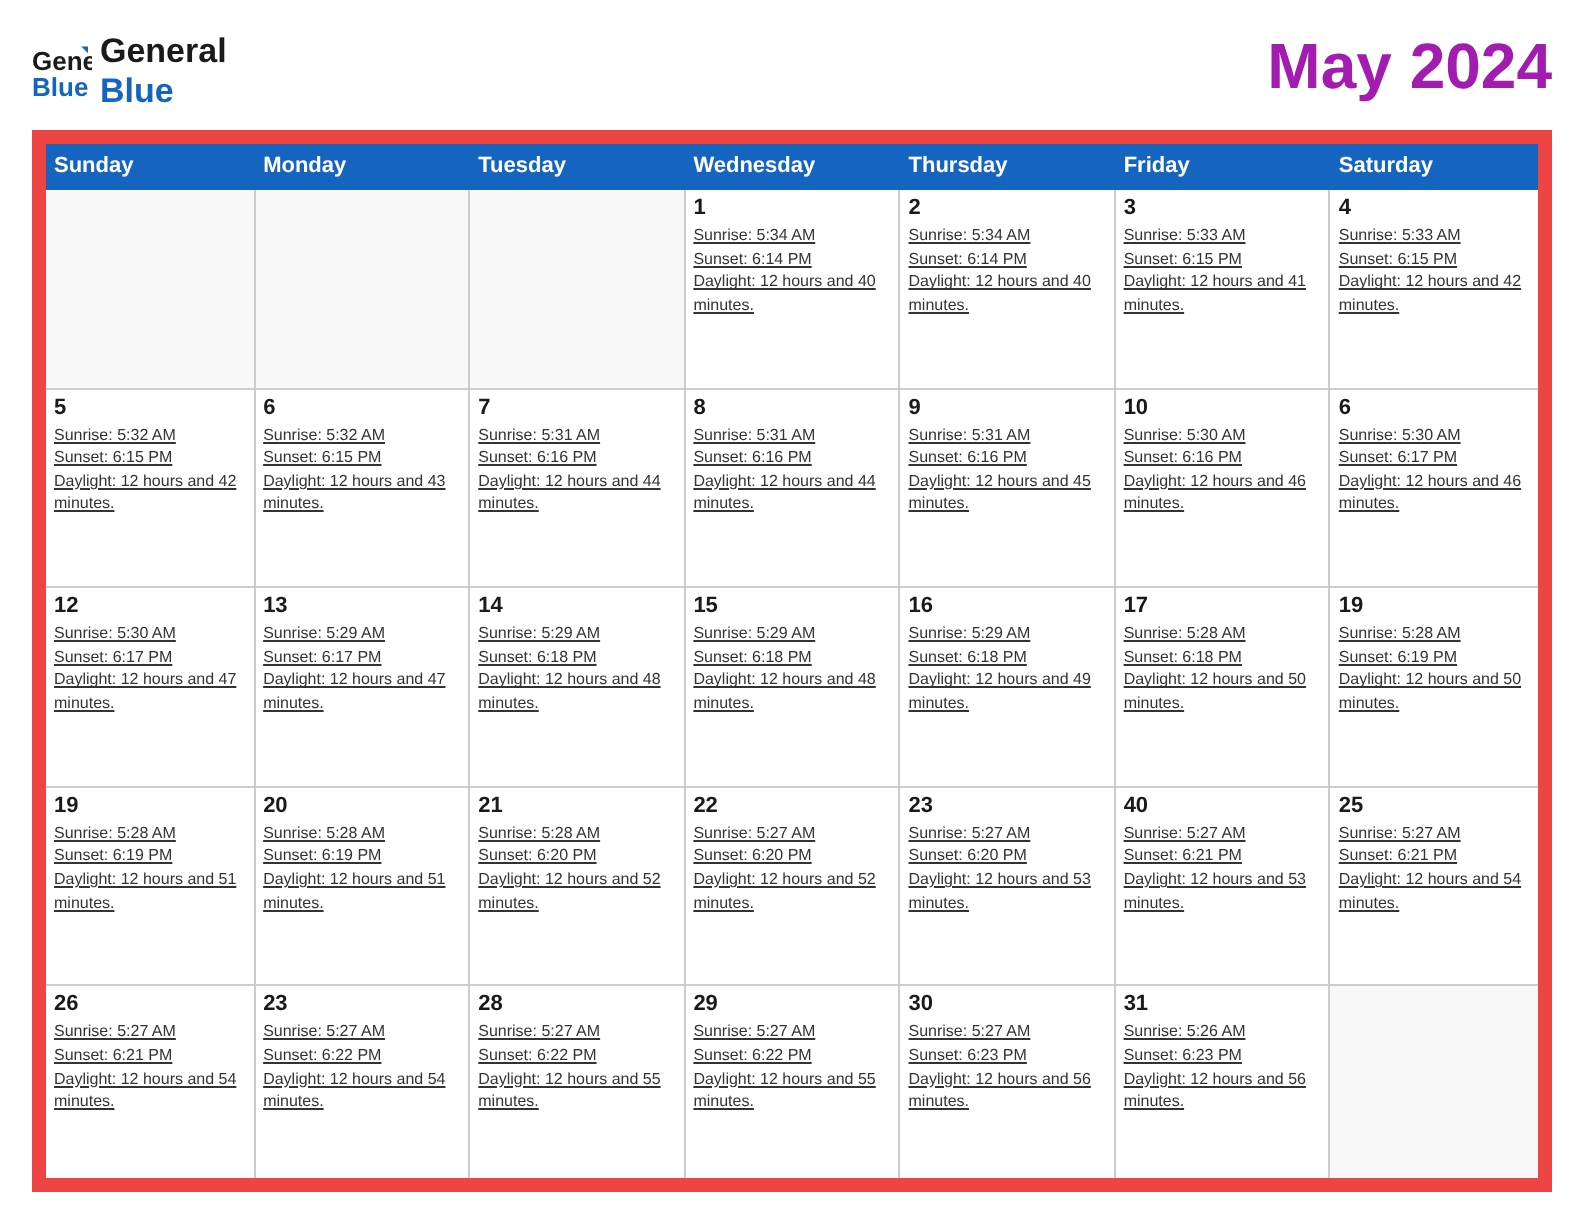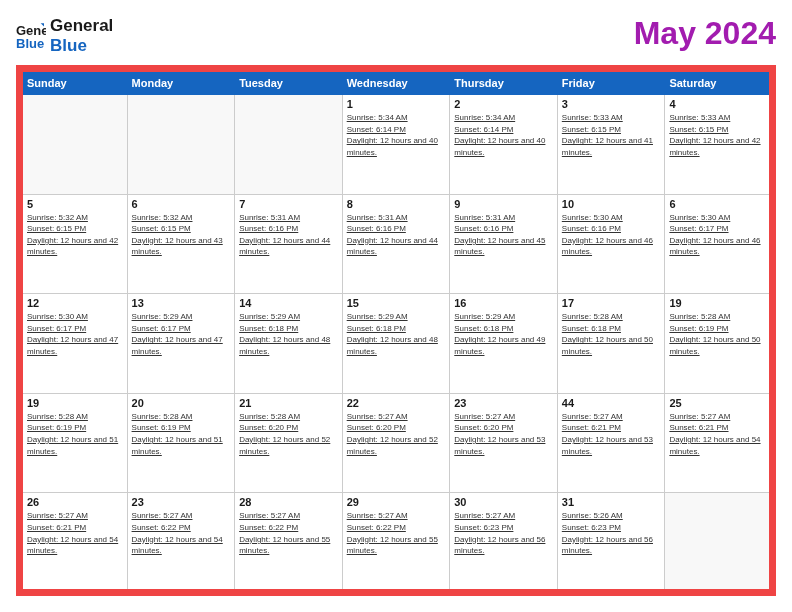--- a/index.html
+++ b/index.html
@@ -221,21 +221,21 @@
           </td>
           <td>
             <span class="day-number">22</span>
             <div class="day-info">Sunrise: 5:27 AM<br>Sunset: 6:20 PM<br>Daylight: 12 hours and 52 minutes.</div>
           </td>
           <td>
             <span class="day-number">23</span>
             <div class="day-info">Sunrise: 5:27 AM<br>Sunset: 6:20 PM<br>Daylight: 12 hours and 53 minutes.</div>
           </td>
           <td>
-            <span class="day-number">44</span>
+            <span class="day-number">40</span>
             <div class="day-info">Sunrise: 5:27 AM<br>Sunset: 6:21 PM<br>Daylight: 12 hours and 53 minutes.</div>
           </td>
           <td>
             <span class="day-number">25</span>
             <div class="day-info">Sunrise: 5:27 AM<br>Sunset: 6:21 PM<br>Daylight: 12 hours and 54 minutes.</div>
           </td>
         </tr>
         <tr>
           <td>
             <span class="day-number">26</span>

